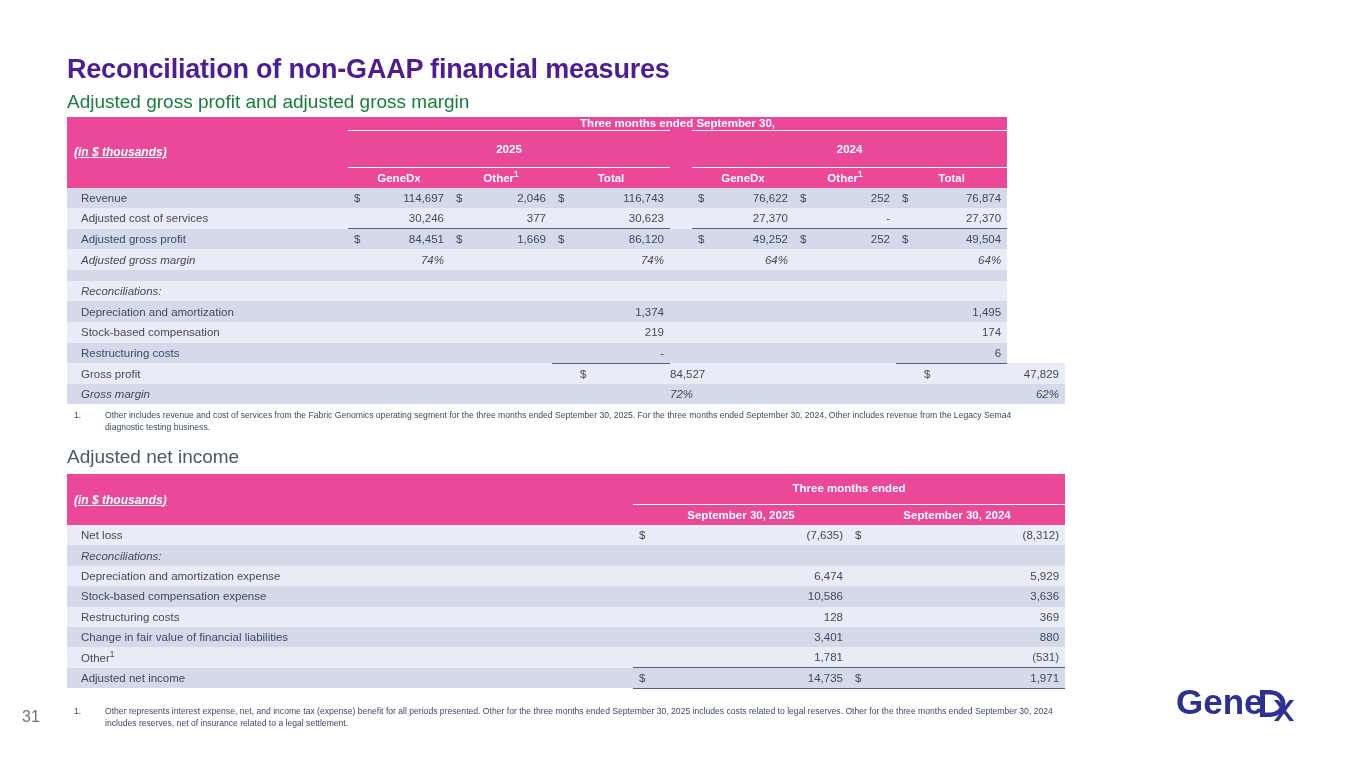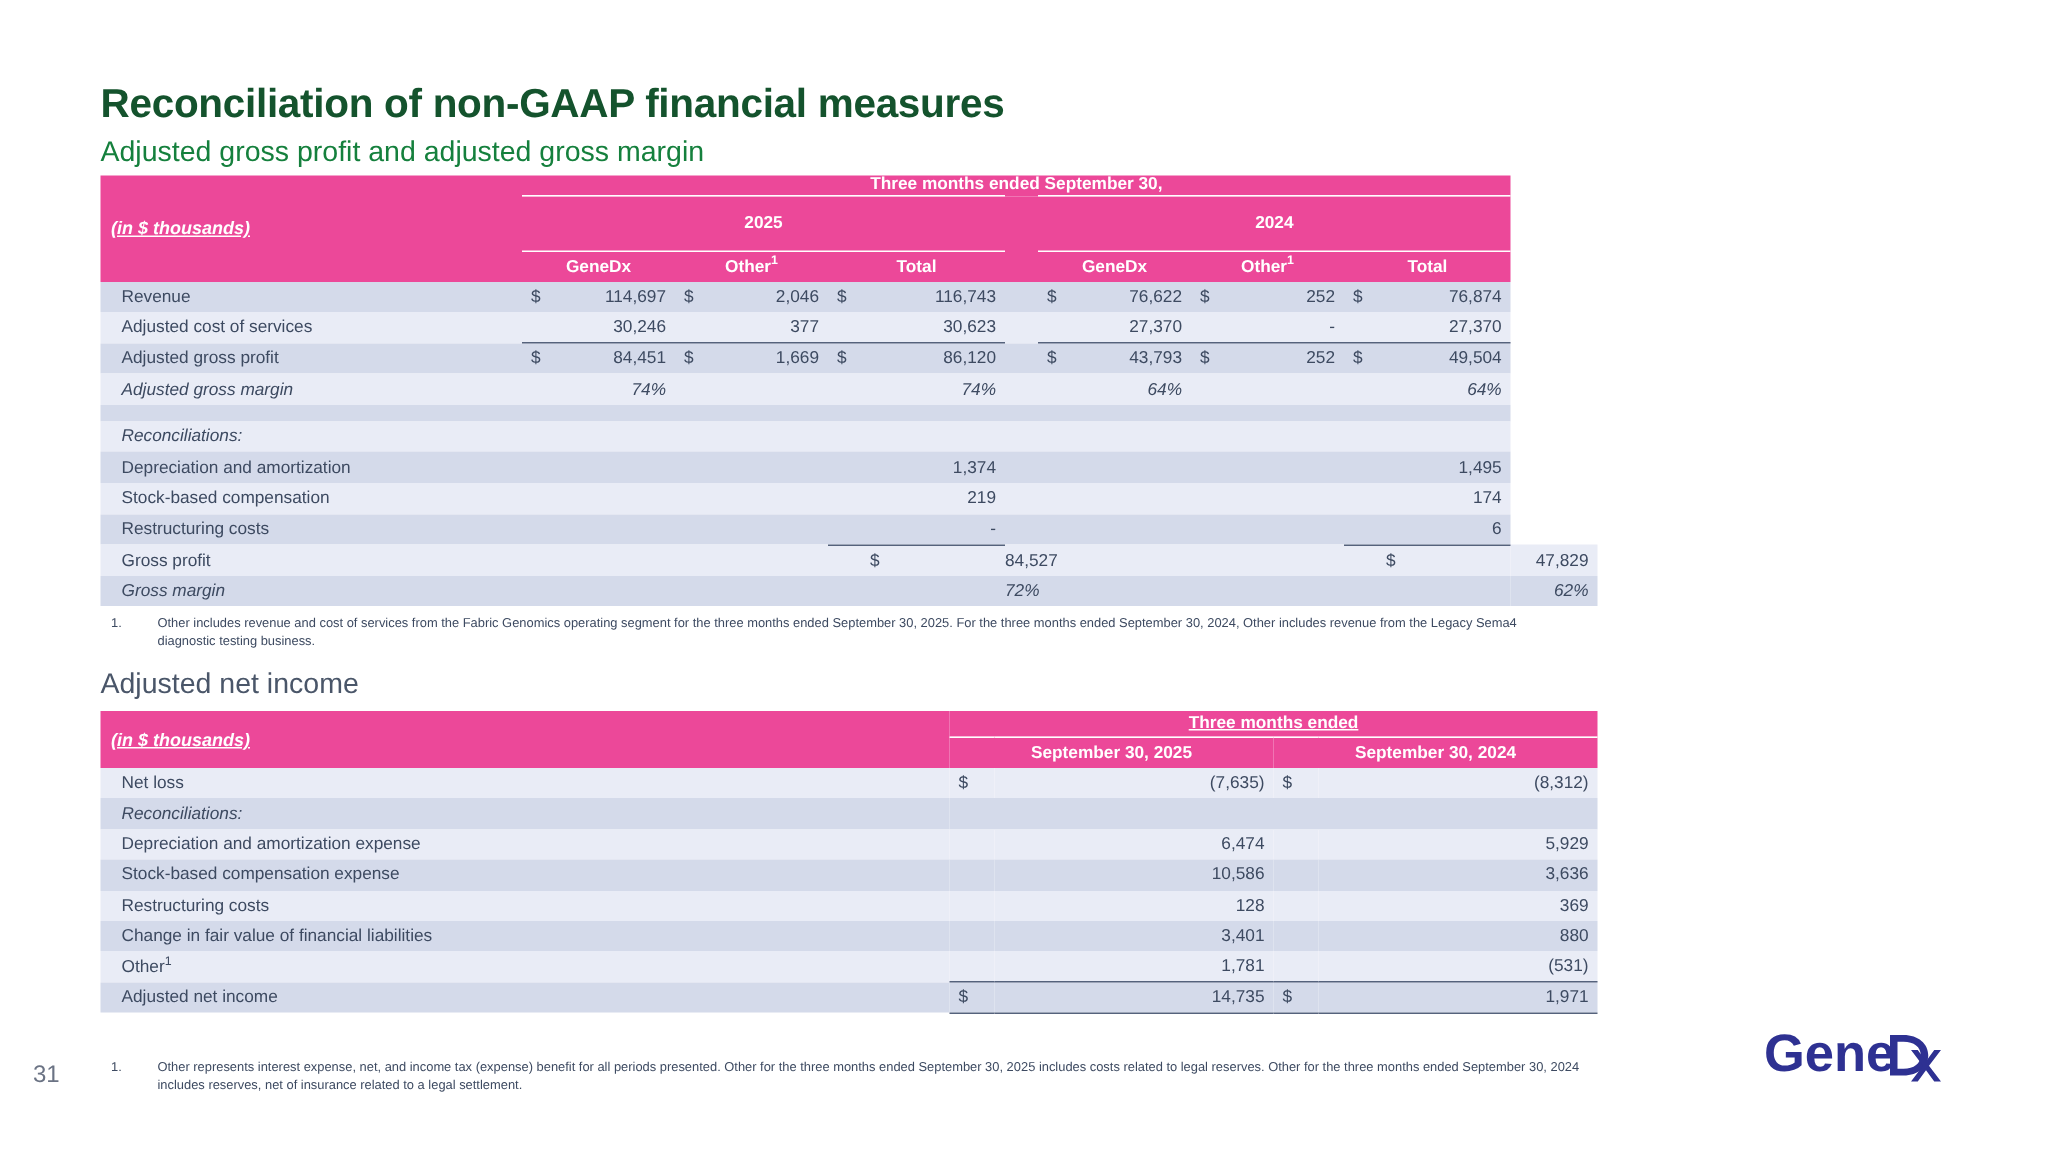--- a/index.html
+++ b/index.html
@@ -10,21 +10,21 @@
     font-family: "Liberation Sans", sans-serif;
     color: #3d4a61;
     overflow: hidden;
     position: relative;
   }
 
   
   .slide-title {
     position: absolute; left: 67px; top: 54px;
     font-size: 27px; font-weight: bold; letter-spacing: -0.2px;
-    color: #14532d; white-space: nowrap;
+    color: #4c1d95; white-space: nowrap;
   }
   .slide-subtitle-1 {
     position: absolute; left: 67px; top: 91px;
     font-size: 19px; font-weight: normal; color: #15803d; white-space: nowrap;
   }
   .slide-subtitle-2 {
     position: absolute; left: 67px; top: 446px;
     font-size: 19px; font-weight: normal; color: #4a5669; white-space: nowrap;
   }
 
@@ -169,21 +169,21 @@
   <tr class="row-a">
     <td class="lbl cell-h">Adjusted gross profit</td>
     <td class="cur">$</td>
     <td class="num">84,451</td>
     <td class="cur">$</td>
     <td class="num">1,669</td>
     <td class="cur">$</td>
     <td class="num">86,120</td>
     <td></td>
     <td class="cur">$</td>
-    <td class="num">43,793</td>
+    <td class="num">49,252</td>
     <td class="cur">$</td>
     <td class="num">252</td>
     <td class="cur">$</td>
     <td class="num">49,504</td>
   </tr>
 
   <tr class="row-b">
     <td class="lbl lbl-italic cell-h">Adjusted gross margin</td>
     <td></td>
     <td class="num italic">74%</td>
@@ -269,21 +269,21 @@
     <col style="width:566px">
     <col style="width:30px">
       <col style="width:186px">
     <col style="width:30px">
       <col style="width:186px">
   </colgroup>
 
   <tbody>
       <tr class="hdr-band">
     <td class="hdr-title" rowspan="2" style="height:11px;">(in $ thousands)</td>
-    <td class="hdr-center" colspan="4" style="height:17px; padding-bottom:1px;text-decoration:underline;">Three months ended</td>
+    <td class="hdr-center" colspan="4" style="height:30px; padding-bottom:1px;">Three months ended</td>
   </tr>
   <tr class="hdr-band">
     <td class="hdr-center rule-top" colspan="2" style="height:21px;">September 30, 2025</td>
     <td class="hdr-center rule-top" colspan="2" style="height:21px;">September 30, 2024</td>
   </tr>
 
   <tr class="row-b">
     <td class="lbl cell-h2">Net loss</td>
     <td class="cur">$</td>
     <td class="num">(7,635)</td>

